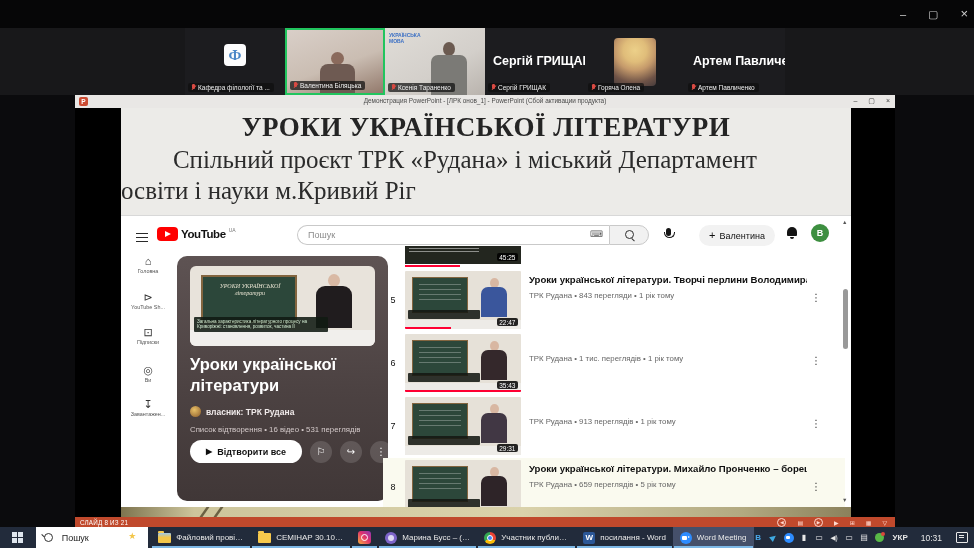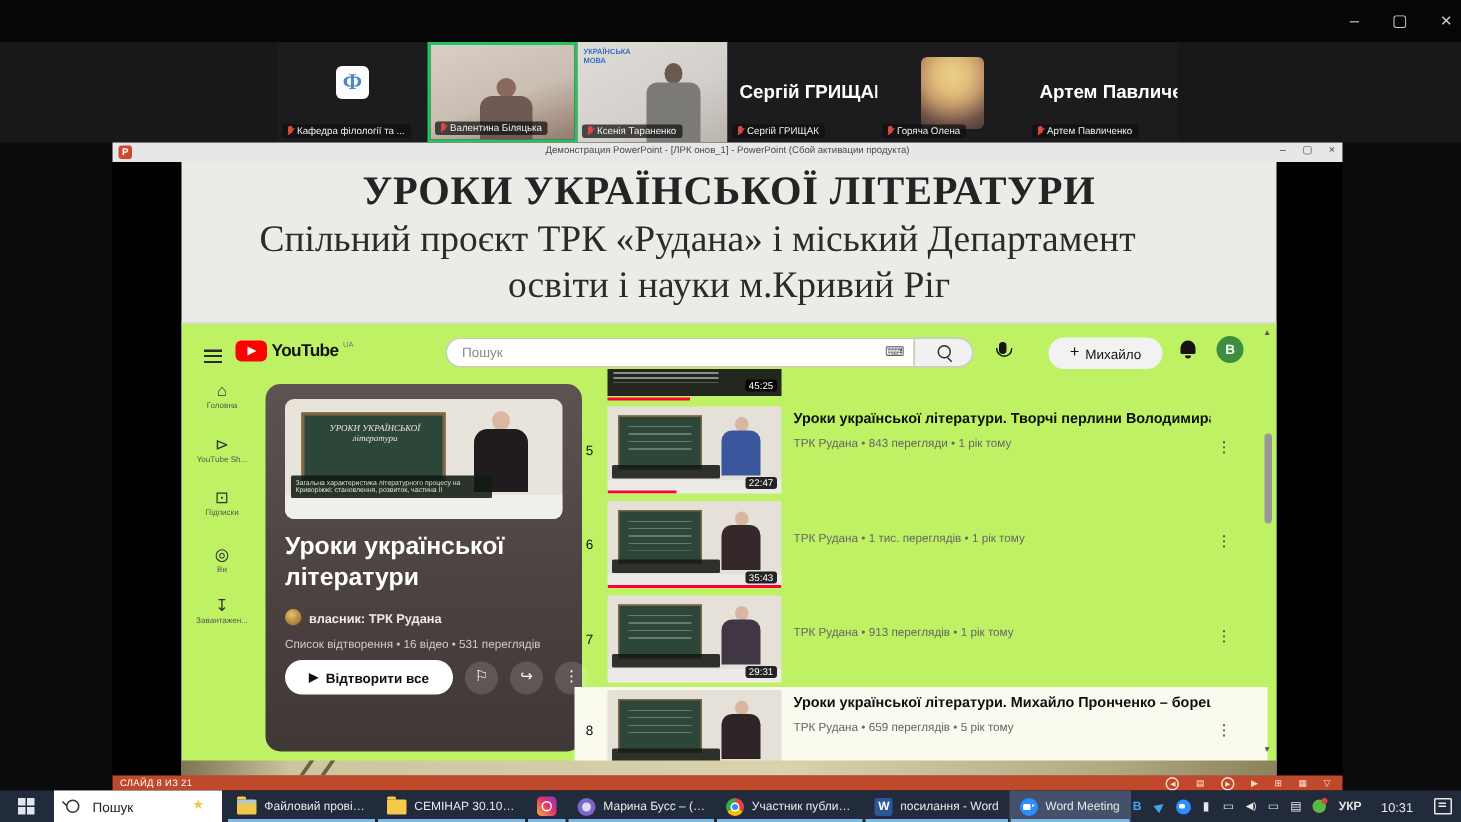--- a/index.html
+++ b/index.html
@@ -33,30 +33,30 @@
   
   .ppt{left:75px;top:95px;width:820px;height:432px;background:#000;}
   .ppt-titlebar{left:0;top:0;width:820px;height:13px;background:#e9e7e5;}
   .ppt-icon{position:absolute;left:4px;top:2px;width:9px;height:9px;background:#cb4b32;border-radius:2px;color:#fff;font-size:6.5px;font-weight:700;text-align:center;line-height:9px;}
   .ppt-title{position:absolute;left:0;top:2px;width:100%;text-align:center;font-size:6.4px;color:#4a4a4a;}
   .ppt-controls{position:absolute;right:5px;top:1px;display:flex;gap:11px;color:#3c3c3c;font-size:7px;line-height:10px;}
   .ppt-body{left:0;top:13px;width:820px;height:409px;background:#000;}
   .slide{left:46px;top:0;width:730px;height:409px;background:#ecebe8;overflow:hidden;}
   .slide-title1{left:0;top:4px;width:730px;text-align:center;font-family:"Liberation Serif",serif;font-weight:700;font-size:27px;color:#242424;letter-spacing:0.5px;}
   .slide-title2{left:0;top:38px;width:688px;text-align:center;font-family:"Liberation Serif",serif;font-size:25px;color:#2b2b2b;}
-  .slide-title3{left:0;top:69px;width:730px;text-align:center;font-family:"Liberation Serif",serif;font-size:25px;color:#2b2b2b;}
+  .slide-title3{left:0;top:69px;width:730px;text-align:left;font-family:"Liberation Serif",serif;font-size:25px;color:#2b2b2b;}
   .desk{left:0;top:399px;width:730px;height:10px;background:linear-gradient(90deg,#7e744f 0%,#cdc59c 10%,#dad2ab 55%,#b2a981 85%,#8b815c 100%);}
   .desk i{position:absolute;top:0;width:3px;height:10px;background:#6b6143;transform:skewX(-35deg);}
   .ppt-status{left:0;top:422px;width:820px;height:10px;background:#c0492c;color:#fff;}
   .ppt-status .label{position:absolute;left:5px;top:1.5px;font-size:6.3px;letter-spacing:0.2px;}
   .status-icons{position:absolute;right:8px;top:0.5px;display:flex;gap:11px;font-size:6px;color:#ffd9cf;align-items:center;height:9px;}
   .status-icons .circ{border:0.8px solid #ffd9cf;border-radius:50%;width:7px;height:7px;text-align:center;line-height:7px;font-size:4.5px;}
 
   
-  .yt{left:0;top:107px;width:730px;height:292px;background:#bef264;overflow:hidden;border-top:1px solid #d8d8d8;}
+  .yt{left:0;top:107px;width:730px;height:292px;background:#ffffff;overflow:hidden;border-top:1px solid #d8d8d8;}
   .yt-hamburger{left:15px;top:17px;width:12px;height:9px;background:repeating-linear-gradient(#2a2a2a 0 1.4px,transparent 1.4px 3.8px);}
   .yt-logo{left:36px;top:11px;display:flex;align-items:center;gap:3px;}
   .yt-logo-mark{width:21px;height:14px;background:#f00;border-radius:4px;position:relative;}
   .yt-logo-mark:after{content:"";position:absolute;left:8px;top:3.6px;border-left:6px solid #fff;border-top:3.4px solid transparent;border-bottom:3.4px solid transparent;}
   .yt-logo-text{font-weight:700;font-size:11.5px;letter-spacing:-0.4px;color:#121212;}
   .yt-logo-region{font-size:5px;color:#777;position:relative;top:-4px;}
   .yt-search{left:176px;top:9px;width:312px;height:20px;border:1px solid #c9c9c9;border-right:none;border-radius:10px 0 0 10px;box-sizing:border-box;background:#fff;}
   .yt-search-text{position:absolute;left:10px;top:4px;font-size:9px;color:#8b8b8b;}
   .yt-kbd{position:absolute;right:6px;top:3px;font-size:9px;color:#5c5c5c;}
   .yt-mag-btn{left:488px;top:9px;width:40px;height:20px;background:#f1f1f1;border:1px solid #c9c9c9;border-radius:0 10px 10px 0;box-sizing:border-box;}
@@ -264,21 +264,21 @@
           <div class="abs yt-search">
             <span class="yt-search-text">Пошук</span>
             <span class="yt-kbd">⌨</span>
           </div>
           <div class="abs yt-mag-btn">
             <span class="mag" style="left:15px;top:4px;"></span>
           </div>
           <div class="abs yt-mic"></div>
           <div class="abs yt-create">
             <span class="plus">+</span>
-            <span>Михайло</span>
+            <span>Валентина</span>
           </div>
           <div class="abs yt-bell"></div>
           <div class="abs yt-avatar">B</div>
 
           <div class="abs yt-sidebar-item" style="left:0;top:39px;">
             <div class="ico">⌂</div>
             <div class="lbl">Головна</div>
           </div>
           <div class="abs yt-sidebar-item" style="left:0;top:75px;">
             <div class="ico">⊳</div>

